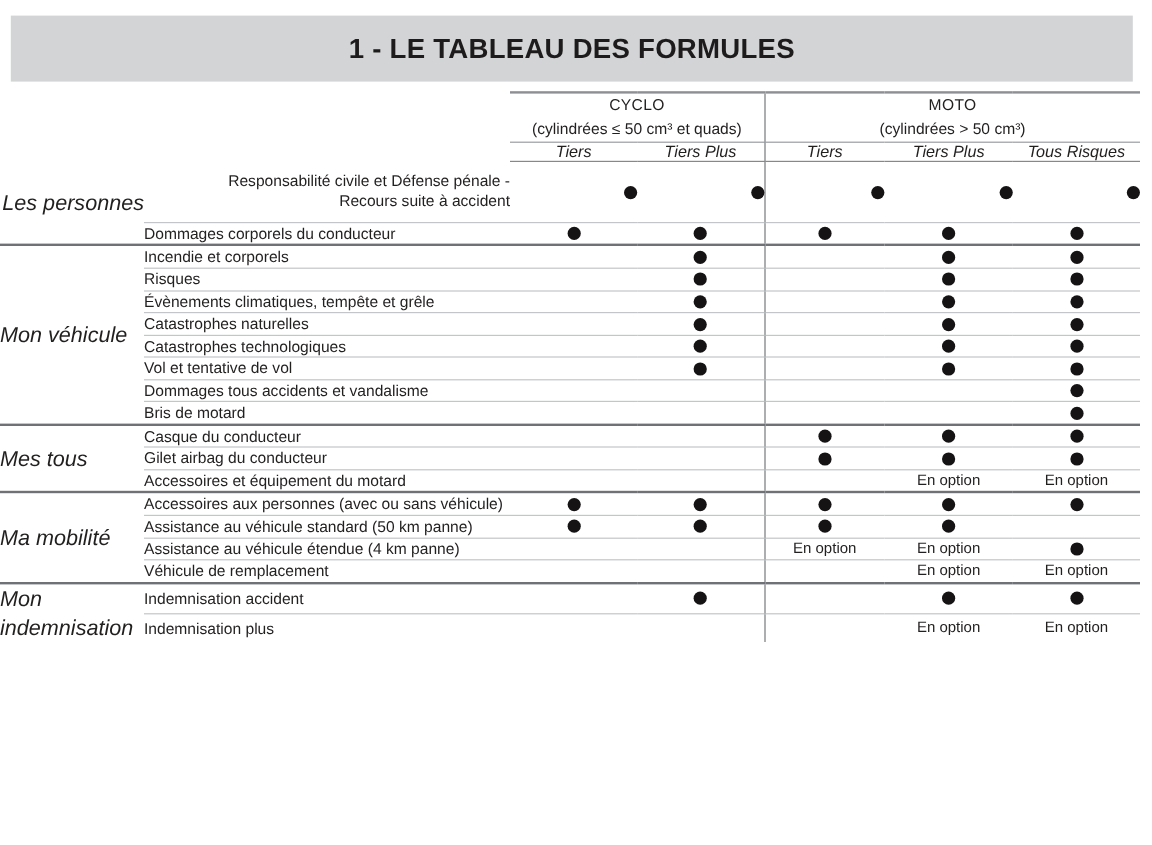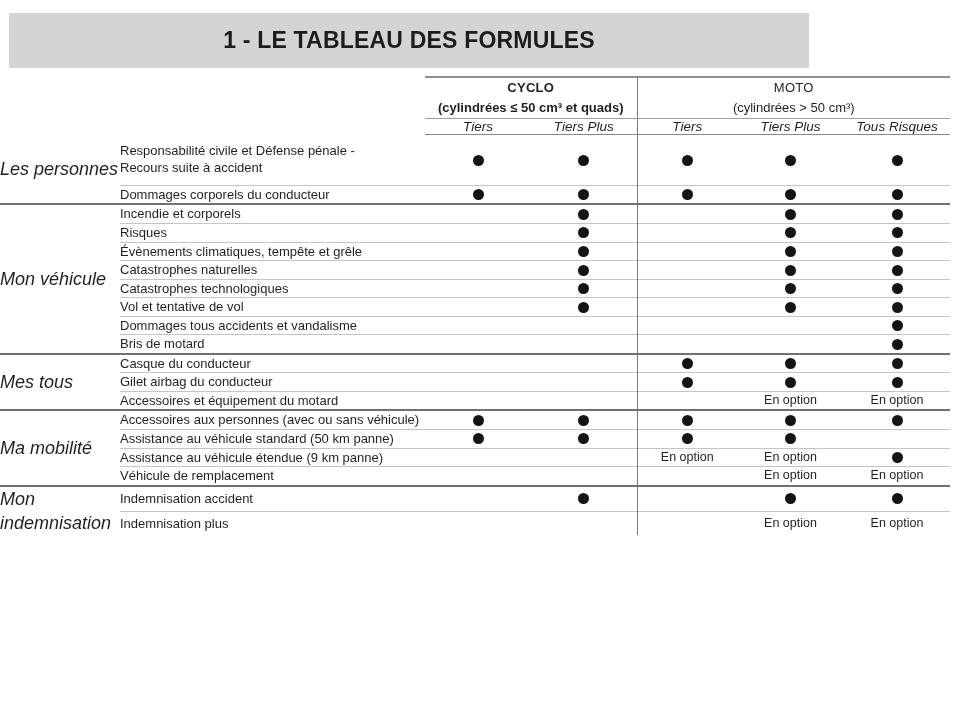--- a/index.html
+++ b/index.html
@@ -14,21 +14,21 @@
     font-family: "Liberation Sans", sans-serif;
     color: #221f1f;
     -webkit-font-smoothing: antialiased;
   }
 
   
   .title-bar {
     position: absolute;
     left: 9px;
     top: 13px;
-    width: 800px;
+    width: 935px;
     height: 55px;
     background: #d3d4d6;
     display: flex;
     align-items: center;
     justify-content: center;
   }
   .title-text {
     font-size: 23px;
     font-weight: bold;
     letter-spacing: 0.2px;
@@ -71,21 +71,21 @@
     font-size: 13px;
     font-weight: bold;
     line-height: 1.55;
     padding: 6px 4px 7px 4px;
     border-top: 2px solid #8c8f93;
     border-bottom: 1.5px solid #9a9da1;
     white-space: nowrap;
   }
   .grp .g-name { display: block; letter-spacing: .3px; }
   .grp .g-sub  { display: block; }
-  .grp.cyclo { border-right: 1.5px solid #77797d; font-weight: bold; }
+  .grp.cyclo { border-right: 1.5px solid #77797d; }
 
   .sub {
     text-align: center;
     font-size: 13.5px;
     font-weight: bold;
     padding: 5px 4px 6px 4px;
     border-bottom: 1.5px solid #86888c;
     white-space: nowrap;
     font-style: italic;
   }
@@ -125,21 +125,21 @@
     background: #161314;
     vertical-align: middle;
   }
 
   
   tr.inner > td.lbl,
   tr.inner > td.cell { border-top: 1.5px solid #c3c5c8; }
 
   tr.sect > td { border-top: 2.5px solid #6e7175; }
 
-  tr.first-body > td { border-top: 0; }
+  tr.first-body > td { border-top: 0; text-align: right; }
 
   
   .row-tall .lbl { padding-top: 7px; padding-bottom: 8px; }
 </style>
 </head>
 <body>
 
 <div class="title-bar">
   <div class="title-text">1 - LE TABLEAU DES FORMULES</div>
 </div>
@@ -297,21 +297,21 @@
         </tr>
         <tr class="inner">
           <td class="lbl">Assistance au véhicule standard (50 km panne)</td>
           <td class="cell"><span class="dot"></span></td>
           <td class="cell edge-r"><span class="dot"></span></td>
           <td class="cell"><span class="dot"></span></td>
           <td class="cell"><span class="dot"></span></td>
           <td class="cell">&nbsp;</td>
         </tr>
         <tr class="inner">
-          <td class="lbl">Assistance au véhicule étendue (9 km panne)</td>
+          <td class="lbl">Assistance au véhicule étendue (4 km panne)</td>
           <td class="cell">&nbsp;</td>
           <td class="cell edge-r">&nbsp;</td>
           <td class="cell">En option</td>
           <td class="cell">En option</td>
           <td class="cell"><span class="dot"></span></td>
         </tr>
         <tr class="inner">
           <td class="lbl">Véhicule de remplacement</td>
           <td class="cell">&nbsp;</td>
           <td class="cell edge-r">&nbsp;</td>

